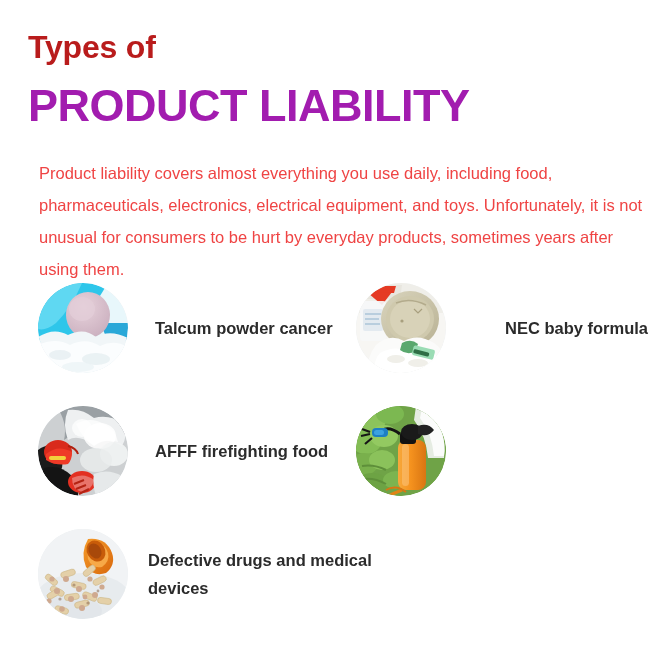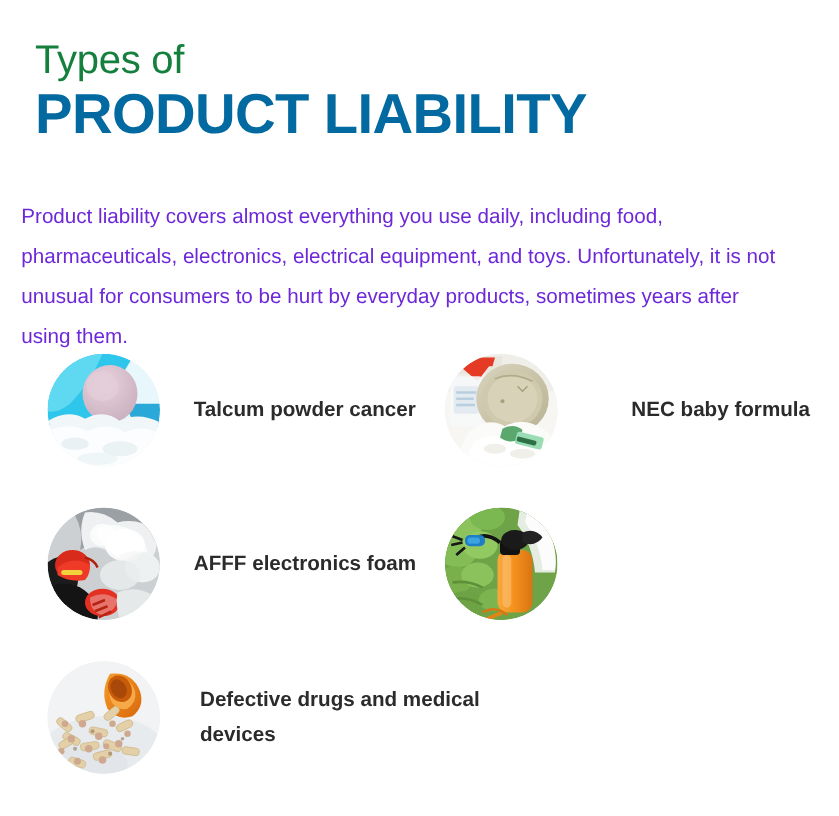--- a/index.html
+++ b/index.html
@@ -25,44 +25,44 @@
   
   .header {
     position: absolute;
     left: 28px;
     top: 30px;
     width: 620px;
   }
   .title-small {
     font-size: 32px;
     line-height: 34px;
-    font-weight: 400;
-    color: #15803d;
+    font-weight: 700;
+    color: #b91c1c;
     letter-spacing: -0.2px;
     white-space: nowrap;
   }
   .title-big {
     font-size: 45px;
     line-height: 50px;
     font-weight: 700;
-    color: #0369a1;
+    color: #a21caf;
     letter-spacing: -0.5px;
     white-space: nowrap;
-    margin-top: 2px;
+    margin-top: 17px;
   }
 
   
   .intro {
     position: absolute;
-    left: 17px;
+    left: 39px;
     top: 140px;
     width: 618px;
     font-size: 16.5px;
     line-height: 32px;
-    color: #6d28d9;
+    color: #ef4444;
     font-weight: 400;
   }
 
   
   .items {
     position: absolute;
     left: 0;
     top: 283px;
     width: 671px;
   }
@@ -91,21 +91,21 @@
   .thumb svg { display: block; width: 90px; height: 90px; }
 
   .item-label {
     font-size: 16.5px;
     line-height: 28px;
     font-weight: 700;
     color: #2b2b2b;
     margin-left: 27px;
     max-width: 185px;
   }
-  .item.wide .item-label { max-width: 230px; margin-left: 32px; }
+  .item.wide .item-label { max-width: 230px; margin-left: 20px; }
 </style>
 </head>
 <body>
 
 <div class="page">
 
   <div class="header">
     <div class="title-small">Types of</div>
     <div class="title-big">PRODUCT LIABILITY</div>
   </div>
@@ -215,21 +215,21 @@
               <path d="M8 48 Q20 38 34 46 Q34 54 30 58 Q18 60 8 54 Z" fill="#ef3a27"></path>
               <rect x="11" y="50" width="17" height="4" rx="2" fill="#f2d23c"></rect>
               <path d="M30 40 q8 2 10 8" stroke="#b0200f" stroke-width="2" fill="none"></path>
               <ellipse cx="44" cy="76" rx="14" ry="11" fill="#e33022"></ellipse>
               <path d="M34 72 q12 -6 22 2 q-2 10 -12 12 q-10 -2 -10 -14 Z" fill="#f0f0f0" opacity=".35"></path>
               <path d="M36 78 l10 -4 M38 83 l10 -4 M41 88 l10 -5" stroke="#b42313" stroke-width="2"></path>
               <path d="M56 68 Q70 62 84 70 Q90 78 90 90 H58 Q54 78 56 68 Z" fill="#e6e9ea"></path>
             </g>
           </svg>
         </div>
-        <div class="item-label">AFFF electronics foam</div>
+        <div class="item-label">AFFF firefighting food</div>
       </div>
 
       <div class="item col-right">
         <div class="thumb">
           <svg viewBox="0 0 90 90" xmlns="http://www.w3.org/2000/svg">
             <defs>
               <clipPath id="c4">
                   <circle cx="45" cy="45" r="45"></circle>
                 </clipPath>
               <linearGradient id="tank" x1="0" y1="0" x2="1" y2="0">

